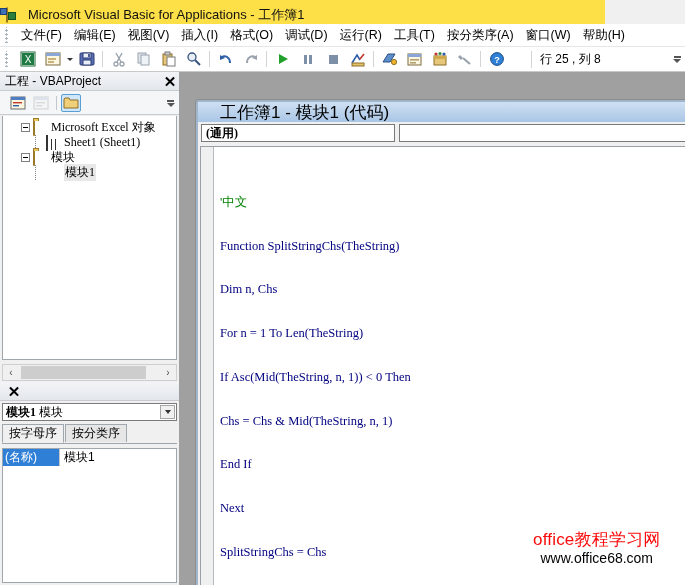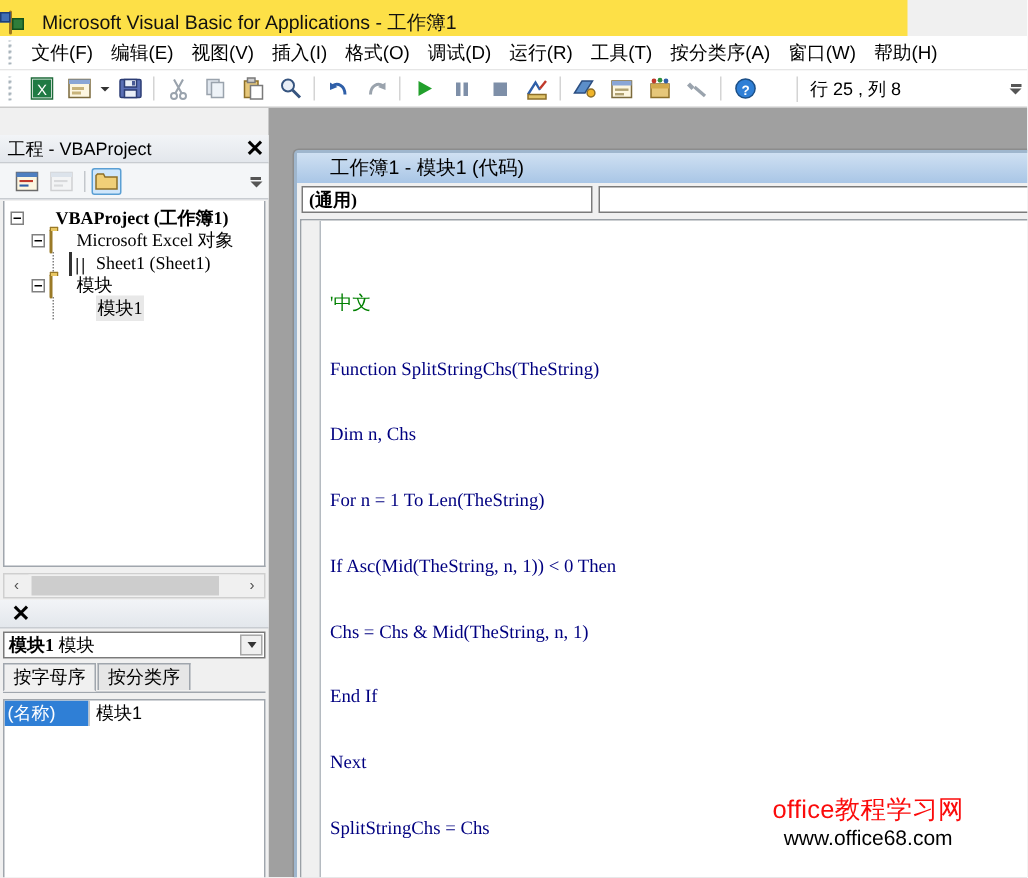--- a/index.html
+++ b/index.html
@@ -155,21 +155,20 @@
     position: absolute; left: 0; top: 0;
     width: 179px; height: 513px;
     background: #f0f0f0;
   }
 
   .pane {
     position: absolute; left: 0;
     width: 179px;
     background: #f0f0f0;
     box-sizing: border-box;
-    margin-top: 18px;
   }
   .pane-title {
     height: 19px;
     background: linear-gradient(#f2f4f7, #e3e7ec);
     border-bottom: 1px solid #c8ccd1;
     display: flex; align-items: center;
     padding-left: 5px;
     box-sizing: border-box;
   }
   .pane-title .ttl {
@@ -431,21 +430,21 @@
   }
   #code-titlebar {
     height: 20px;
     background: linear-gradient(#cfe0f2, #a9c6e6);
     display: flex; align-items: center;
     padding-left: 4px;
     box-sizing: border-box;
   }
   #code-titlebar .cicon { width: 14px; height: 12px; margin-right: 4px; flex: none; }
   #code-titlebar .ctxt {
-    font-size: 13px; color: #000; white-space: nowrap;
+    font-size: 17px; color: #000; white-space: nowrap;
     font-family: "Liberation Sans", sans-serif;
     text-align: center;
   }
   #code-dropdowns {
     height: 22px;
     background: #f0f0f0;
     display: flex; align-items: center;
     padding: 0 3px;
     box-sizing: border-box;
   }
@@ -488,21 +487,21 @@
     white-space: pre;
     overflow: hidden;
     color: #000080;
   }
   .cl { white-space: pre; height: 14.6px; }
   .cmt { color: #008000; }
 
   
   #watermark {
     position: absolute;
-    left: 515px; top: 530px;
+    left: 533px; top: 530px;
     text-align: center;
     pointer-events: none;
   }
   #wm1 {
     color: #fb0b0b;
     font-size: 17px;
     font-family: "Liberation Sans", sans-serif;
     letter-spacing: .2px;
     line-height: 20px;
     white-space: nowrap;
@@ -723,25 +722,20 @@
           </span>
           <span id="proj-overflow">
             <span class="bar"></span>
             <span class="tri"></span>
           </span>
         </div>
 
         <div id="proj-tree">
           <div style="padding:4px 0 0 4px;">
 
-            <div class="tnode">
-              <span class="twist"></span>
-              <span class="ticon"><span class="ico-vbaproj"></span></span>
-              <span class="tlabel b">VBAProject (工作簿1)</span>
-            </div>
 
             <div class="tnode" style="padding-left:14px;">
               <span class="twist"></span>
               <span class="ticon"><span class="ico-folder"></span></span>
               <span class="tlabel">Microsoft Excel 对象</span>
             </div>
 
             <div class="tnode" style="padding-left:28px;">
               <span class="guide" style="width:10px;"></span>
               <span class="ticon"><span class="ico-sheet"></span></span>

